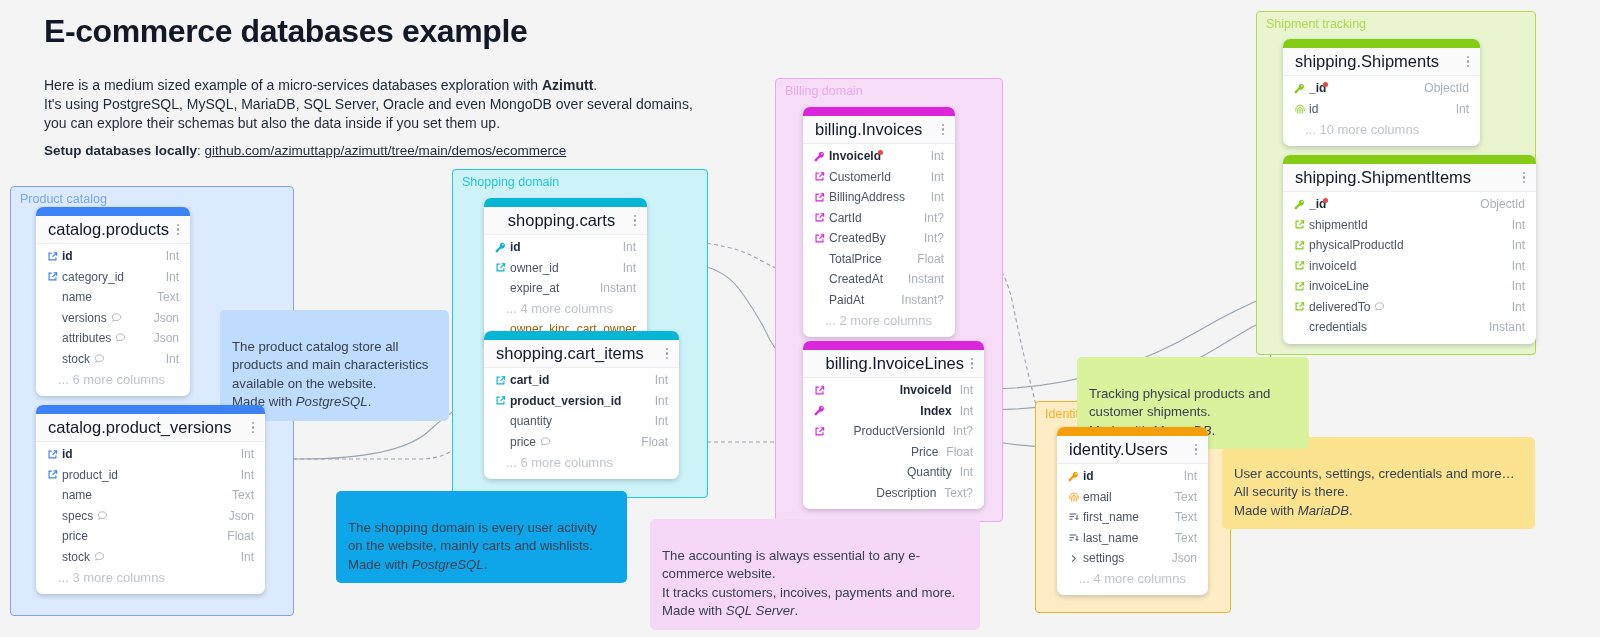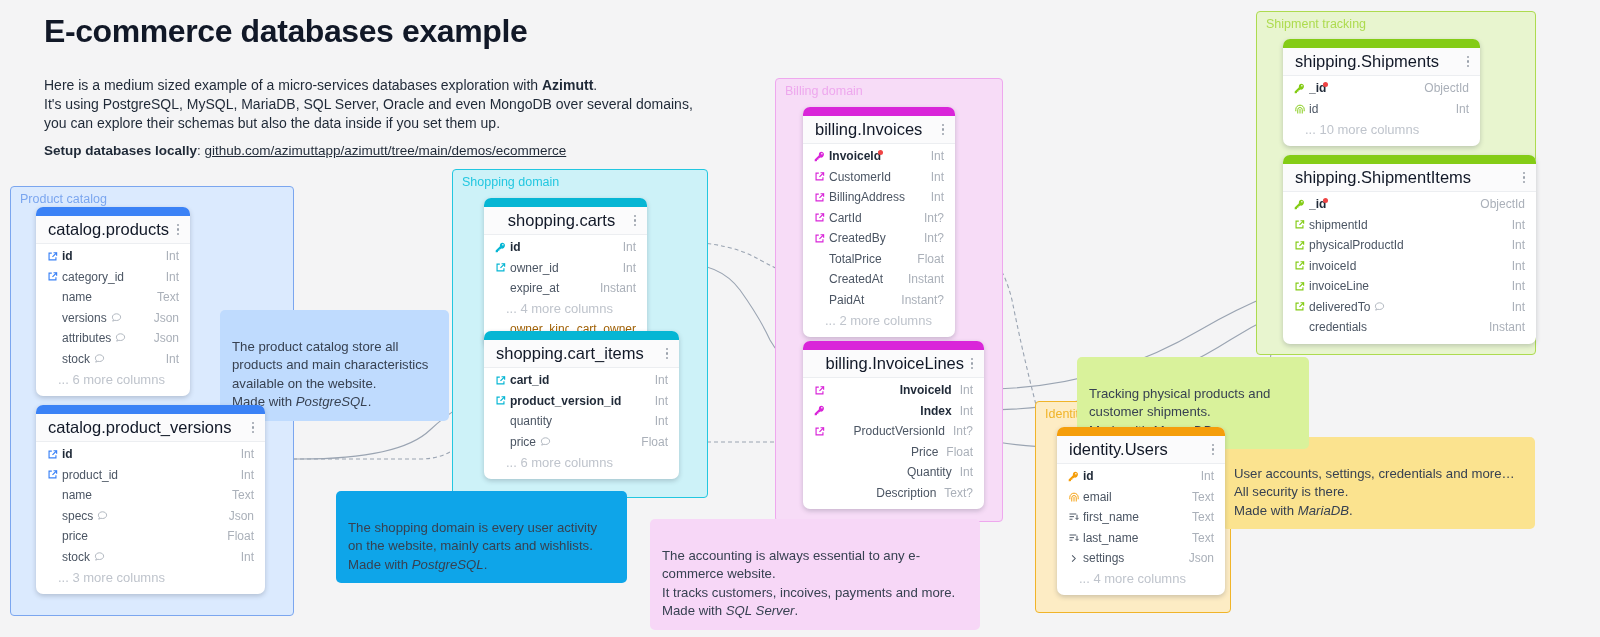--- a/index.html
+++ b/index.html
@@ -586,21 +586,21 @@
         <div class="col">
           <span class="ic">
             <span></span>
           </span>
           <span class="cname">Description</span>
           <span class="ctype">Text?</span>
         </div>
       </div>
     </div>
 
-  <div class="table" style="left:1057px; top:427px; width:168px;">
+  <div class="table" style="left:1057px; top:427px; width:151px;">
       <div class="table-bar" style="background:#f59e0b"></div>
       <div class="table-head">
         <div class="table-name">identity.Users</div>
         <div class="kebab">
           <i></i>
           <i></i>
           <i></i>
         </div>
       </div>
       <div class="cols">

